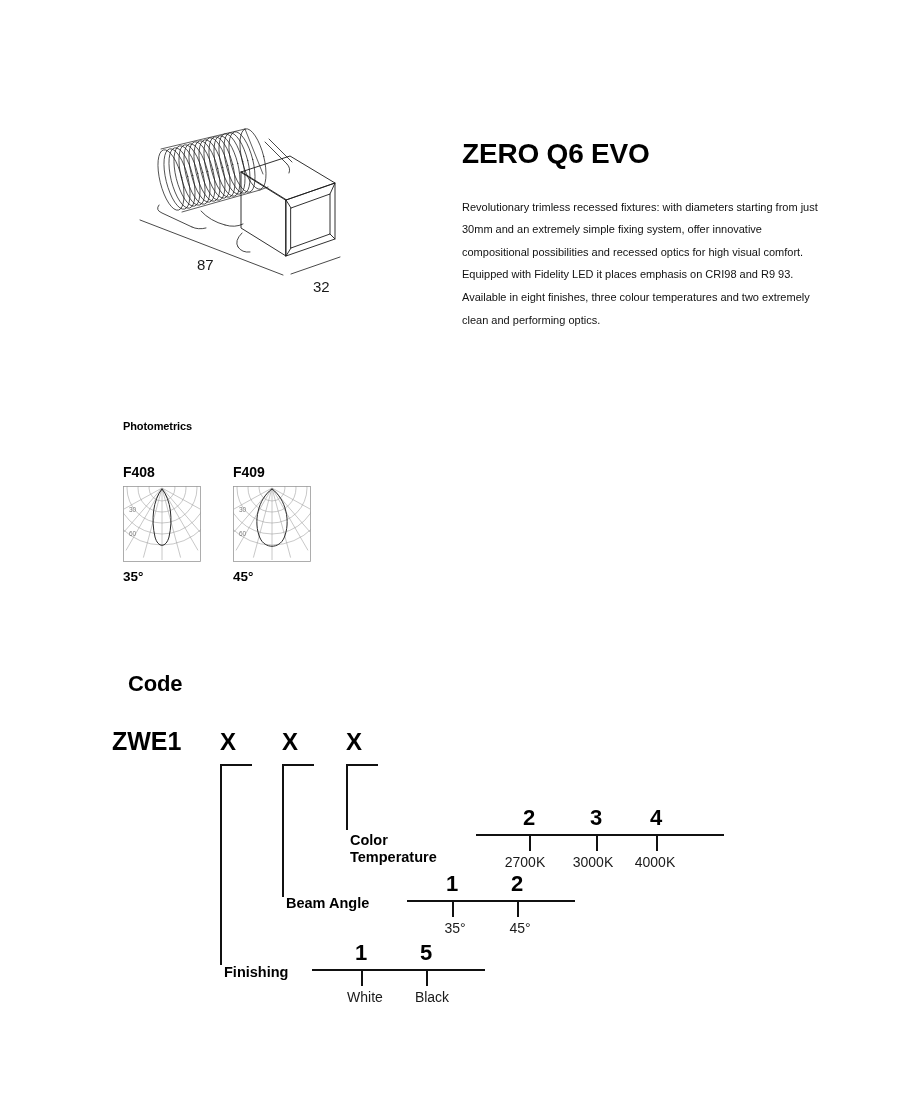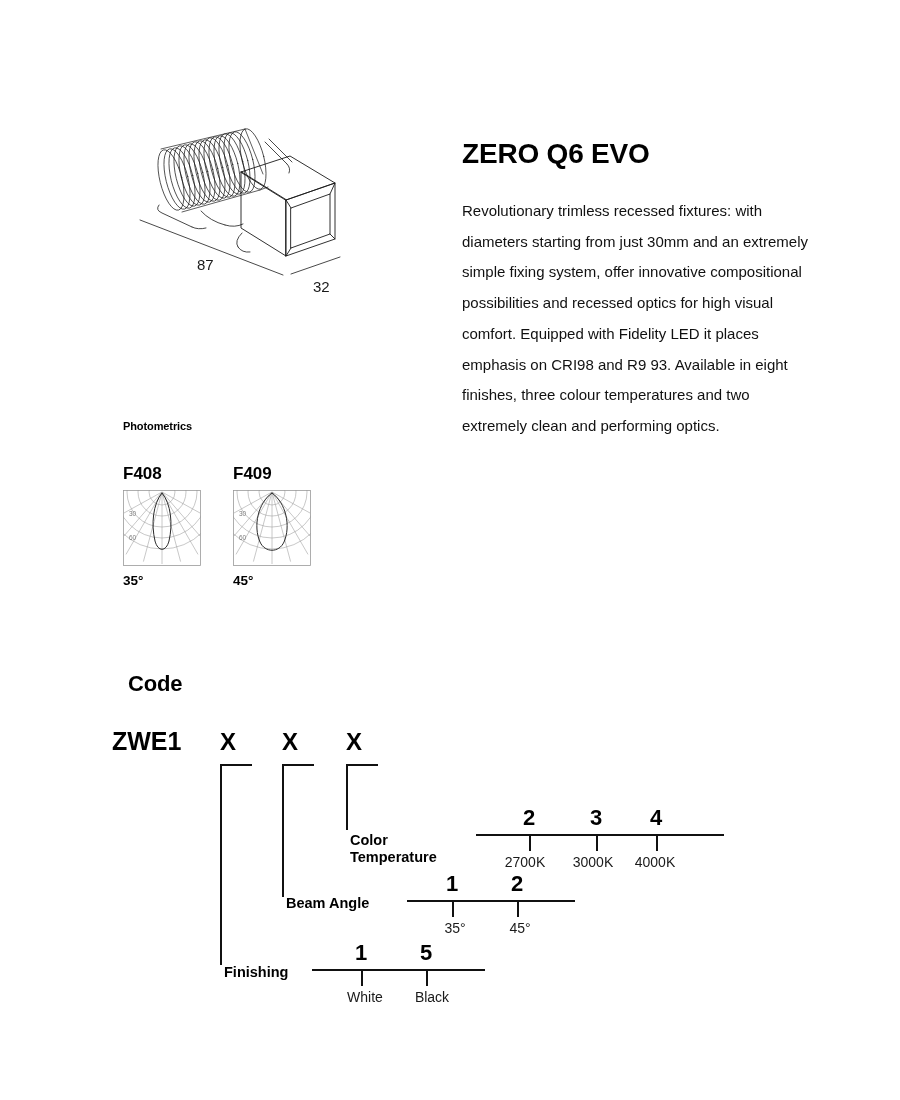--- a/index.html
+++ b/index.html
@@ -35,21 +35,21 @@
     width: 356px;
   }
   #product-title {
     font-size: 28px;
     font-weight: bold;
     letter-spacing: -0.2px;
     margin: 0 0 26px 0;
     line-height: 1.1;
   }
   #product-description {
-    font-size: 15px;
+    font-size: 11px;
     line-height: 2.05;
     margin: 0;
     color: #111;
   }
 
   
   #photometrics-section {
     position: absolute;
     left: 123px;
     top: 420px;
@@ -61,21 +61,21 @@
     margin: 0 0 32px 0;
     letter-spacing: -0.1px;
   }
   .photo-row {
     position: relative;
     display: flex;
     gap: 32px;
   }
   .photo-item { width: 78px; }
   .photo-code {
-    font-size: 17px;
+    font-size: 14px;
     font-weight: bold;
     margin-bottom: 6px;
   }
   .photo-diagram {
     width: 78px;
     height: 76px;
     display: block;
   }
   .photo-angle {
     font-size: 13.5px;

